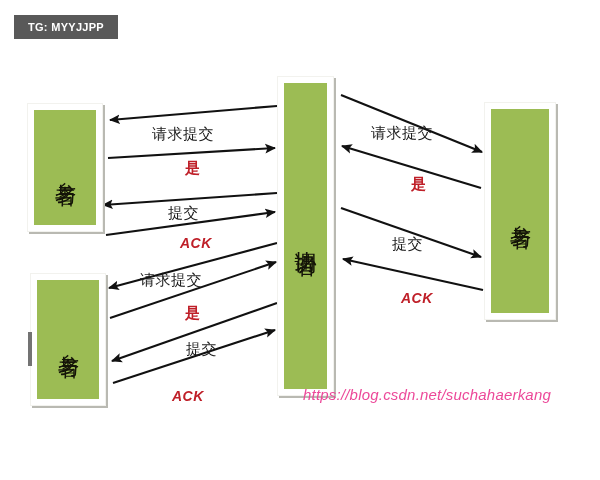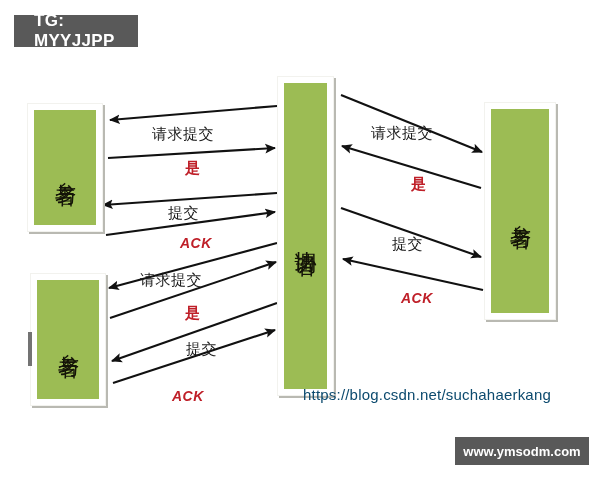--- a/index.html
+++ b/index.html
@@ -15,30 +15,29 @@
     overflow: hidden;
     font-family: "Liberation Sans", sans-serif;
   }
 
   
   #tg-badge {
     position: absolute;
     left: 14px;
     top: 15px;
     width: 104px;
-    height: 32px;
+    height: 24px;
     background: #595959;
     color: #ffffff;
-    font-size: 17px;
+    font-size: 11px;
     font-weight: bold;
     letter-spacing: 0.3px;
     display: flex;
     align-items: center;
     justify-content: center;
-    padding-left: 20px;
   }
 
   
   #site-badge {
     position: absolute;
     left: 455px;
     top: 437px;
     width: 134px;
     height: 28px;
     background: #595959;
@@ -49,24 +48,25 @@
     align-items: center;
     justify-content: center;
   }
 
   
   #watermark {
     position: absolute;
     left: 303px;
     top: 386px;
     font-size: 15px;
-    color: #0c4a6e;
+    color: #ec4899;
     letter-spacing: 0.2px;
     white-space: nowrap;
     pointer-events: none;
+    font-style: italic;
   }
 
   
   .node {
     position: absolute;
     background: #ffffff;
     border: 1px solid #f2f2ee;
     box-shadow: 2px 2px 0 0 #b9b9b2;
     box-sizing: border-box;
   }
@@ -201,15 +201,14 @@
   <div class="alabel red ack" style="left:172px; top:353px;">ACK</div>
 
   <div class="alabel cn" style="left:371px; top:89px;">请求提交</div>
   <div class="alabel red" style="left:411px; top:140px;">是</div>
   <div class="alabel cn" style="left:392px; top:200px;">提交</div>
   <div class="alabel red ack" style="left:401px; top:255px;">ACK</div>
 
   <div id="watermark">https://blog.csdn.net/suchahaerkang</div>
 
   <div id="tg-badge">TG: MYYJJPP</div>
-  <div id="site-badge">www.ymsodm.com</div>
 
 </div>
 
 </body></html>

